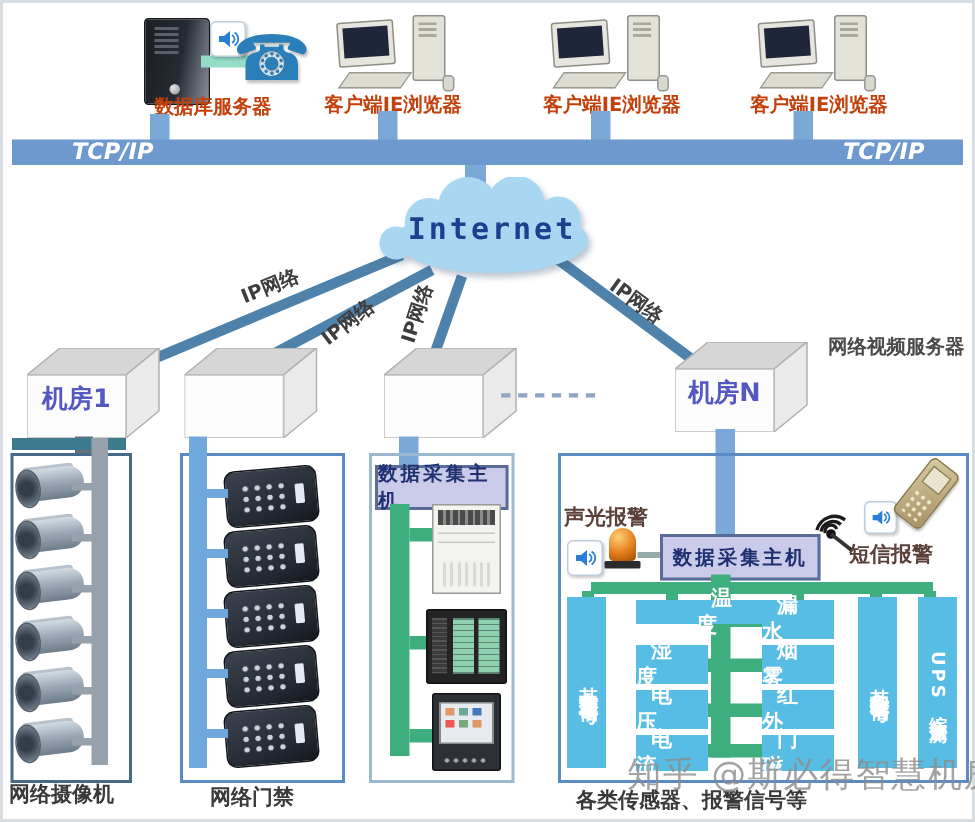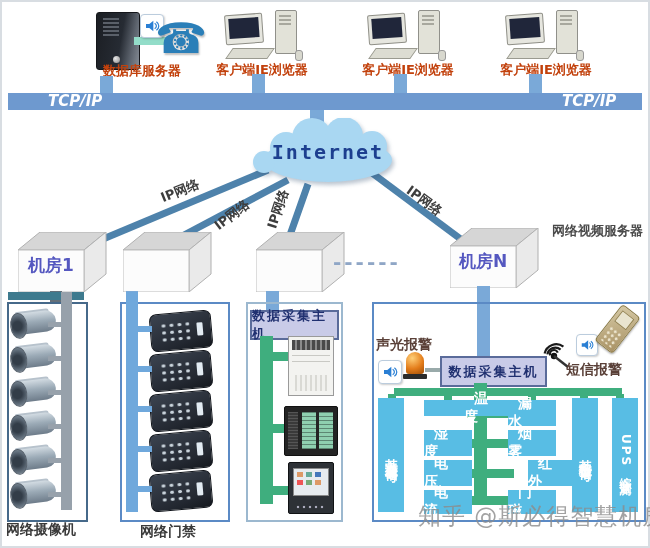--- a/index.html
+++ b/index.html
@@ -375,19 +375,20 @@
   <div class="gbus" style="left:466px;top:469px;width:48px;height:9px;"></div>
   <div class="gbus" style="left:466px;top:496px;width:48px;height:9px;"></div>
 
   <div class="vbox" style="left:378px;top:398px;width:26px;height:114px;">其它变送器信号</div>
   <div class="sensor" style="left:424px;top:400px;width:48px;height:16px;padding-left:40px;">温度</div>
   <div class="sensor" style="left:424px;top:430px;width:48px;height:26px;">湿度</div>
   <div class="sensor" style="left:424px;top:460px;width:48px;height:26px;">电压</div>
   <div class="sensor" style="left:424px;top:490px;width:48px;height:24px;">电流</div>
   <div class="sensor" style="left:508px;top:400px;width:48px;height:26px;">漏水</div>
   <div class="sensor" style="left:508px;top:430px;width:48px;height:26px;">烟雾</div>
-  <div class="sensor" style="left:528px;top:460px;width:48px;height:26px;">红外</div>
+  <div class="sensor" style="left:508px;top:460px;width:48px;height:26px;">红外</div>
   <div class="sensor" style="left:508px;top:490px;width:48px;height:24px;">门磁</div>
   <div class="vbox" style="left:572px;top:398px;width:26px;height:114px;">其它报警信号</div>
   <div class="vbox" style="left:612px;top:398px;width:26px;height:114px;font-size:12px;">UPS综合监测</div>
+  <div class="cap" style="left:384px;top:525px;">各类传感器、报警信号等</div>
 
   <div class="abs watermark">知乎 @斯必得智慧机房</div>
 </div>
 
 </body></html>

